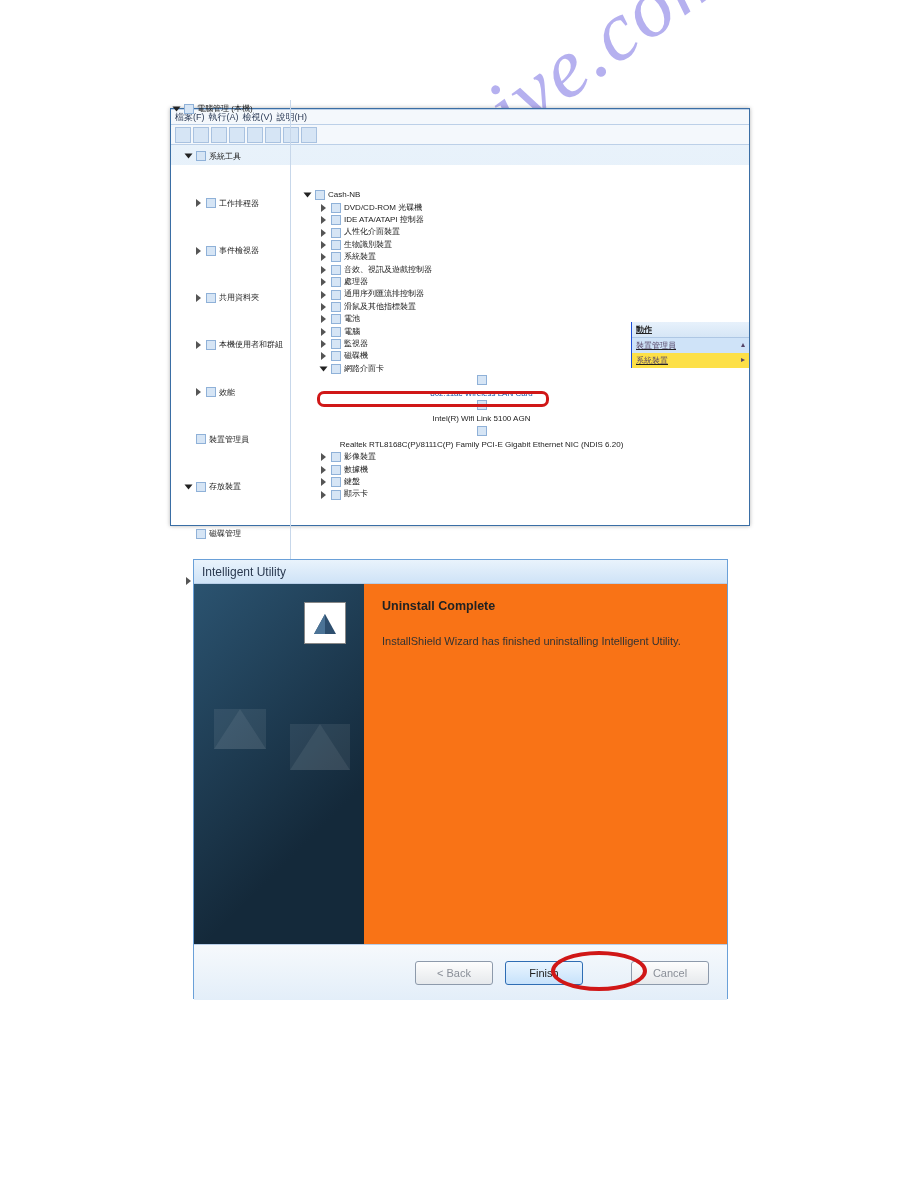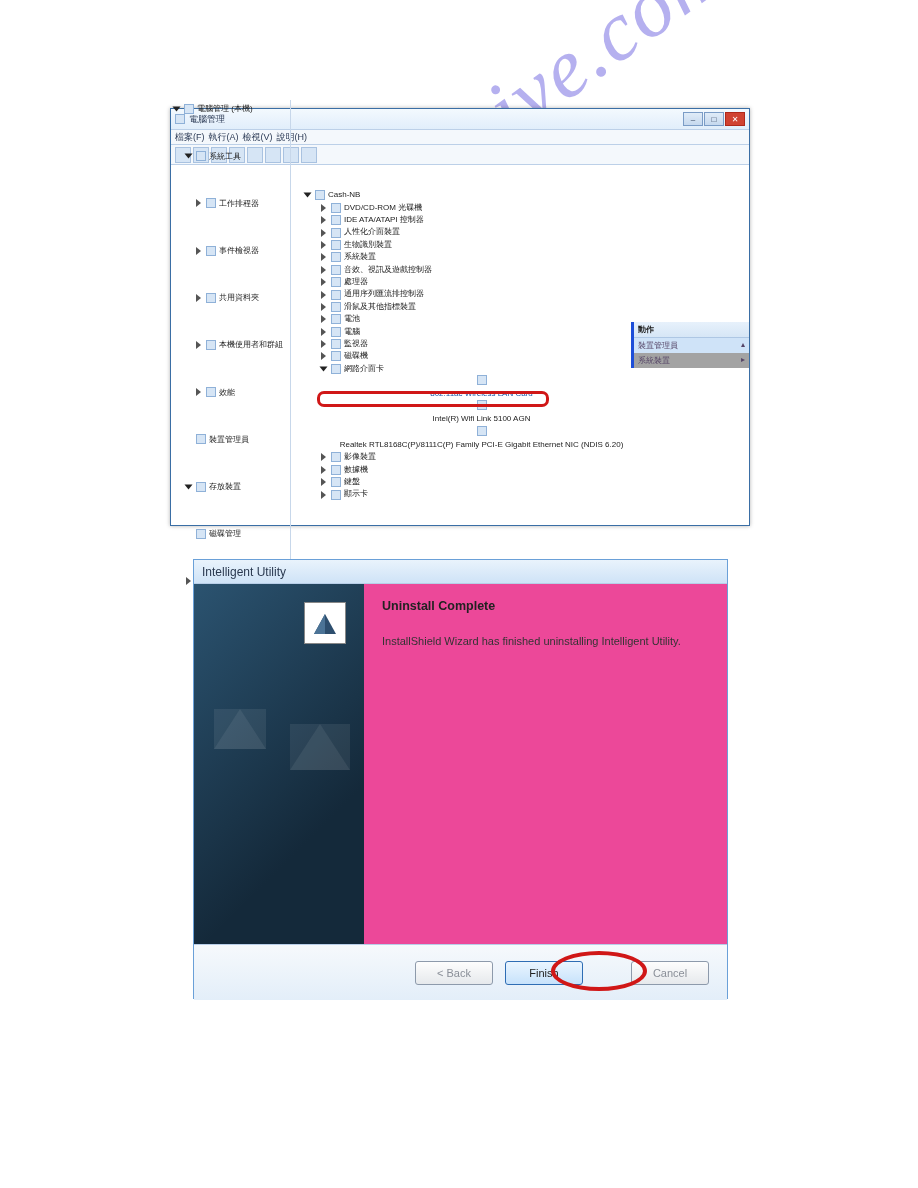--- a/index.html
+++ b/index.html
@@ -18,26 +18,26 @@
   .dm-left { width:120px; border-right:1px solid #c7d7ea; padding:3px; font-size:8px; line-height:1.4; overflow:hidden; }
   .dm-left .li { white-space:nowrap; display:flex; align-items:center; gap:3px; }
   .dm-left .sub { padding-left:12px;margin-top:36px; }
   .pix { width:10px; height:10px; background:#d6e5f5; border:1px solid #8fb1d8; flex-shrink:0; }
   .dm-center { flex:1; padding:3px 3px 3px 8px; font-size:8px; line-height:1.55; position:relative; }
   .dm-center .node { white-space:nowrap; display:flex; align-items:center; gap:3px; }
   .dm-center .lvl1 { padding-left:6px; }
   .dm-center .lvl2 { padding-left:22px; }
   .dm-center .lvl3 { padding-left:36px;flex-direction:column; }
   .highlight-box { position:absolute; border:3px solid #d01717; border-radius:7px; }
-  .dm-right { width:118px; border-left:3px solid #1d4ed8; background:#a3a3a3; font-size:8px; padding:0; }
+  .dm-right { width:118px; border-left:1px solid #1d4ed8; background:#fde047; font-size:8px; padding:0;text-decoration:underline; }
   .dm-right .hdr { background:linear-gradient(#e7f1fb,#d6e6f6); padding:2px 4px; font-weight:bold; border-bottom:1px solid #aec7e4;}
   .dm-right .row { padding:2px 4px; color:#546; }
   .dm-right .sel { background:#cfe3f8; }
   
-  .is-window { position: absolute; left: 193px; top: 559px; width: 535px; height: 440px; border: 1px solid #6aa0d8; background:#ec4899; }
+  .is-window { position: absolute; left: 193px; top: 559px; width: 535px; height: 440px; border: 1px solid #6aa0d8; background:#f97316; }
   .is-titlebar { height:24px; background:linear-gradient(#e9f3fc,#cfe3f7); display:flex; align-items:center; padding:0 8px; font-size:12px; color:#2a3950; border-bottom:1px solid #b8cee8;}
   .is-content { display:flex; height:360px; }
   .is-side { width:170px; background:#1c3a53; position:relative; overflow:hidden; }
   .face { position:absolute; inset:0; background:linear-gradient(135deg,#2b5370 0%, #14293a 70%); }
   .face::before, .face::after { content:""; position:absolute; background:rgba(255,255,255,.08); }
   .face::before { width:0;height:0;border-left:26px solid transparent;border-right:26px solid transparent;border-bottom:40px solid rgba(255,255,255,.07); left:20px; top:125px; }
   .face::after { width:0;height:0;border-left:30px solid transparent;border-right:30px solid transparent;border-bottom:46px solid rgba(255,255,255,.07); right:14px; top:140px; }
   .is-side .box { position:absolute; top:18px; left:110px; width:42px; height:42px; background:#fff; border:1px solid #888; display:flex; align-items:center; justify-content:center; }
   .is-side .box svg { width:30px; height:30px; }
   .is-main { flex:1; padding: 15px 18px; font-size:12px; color:#222; }
@@ -53,29 +53,20 @@
   
   .tri { display:inline-block; width:0;height:0; border-top:4px solid transparent; border-bottom:4px solid transparent; border-left:5px solid #555; margin-right:2px; flex-shrink:0; }
   .tri.open { transform:rotate(90deg); border-left-color:#222; }
 </style>
 </head>
 <body>
 
 <div class="wm">manualshive.com</div>
 
 <div class="dm-window">
-  <div class="dm-titlebar">
-    <span class="pix" style="margin-right:4px;"></span>
-    <span class="title-text">電腦管理</span>
-    <div class="dm-winbtns">
-      <div class="wb">–</div>
-      <div class="wb">□</div>
-      <div class="wb close">✕</div>
-    </div>
-  </div>
   <div class="dm-menubar">
     <span>檔案(F)</span>
     <span>執行(A)</span>
     <span>檢視(V)</span>
     <span>說明(H)</span>
   </div>
   <div class="dm-toolbar">
     <div class="tb-icn"></div>
     <div class="tb-icn"></div>
     <div class="tb-icn"></div>

